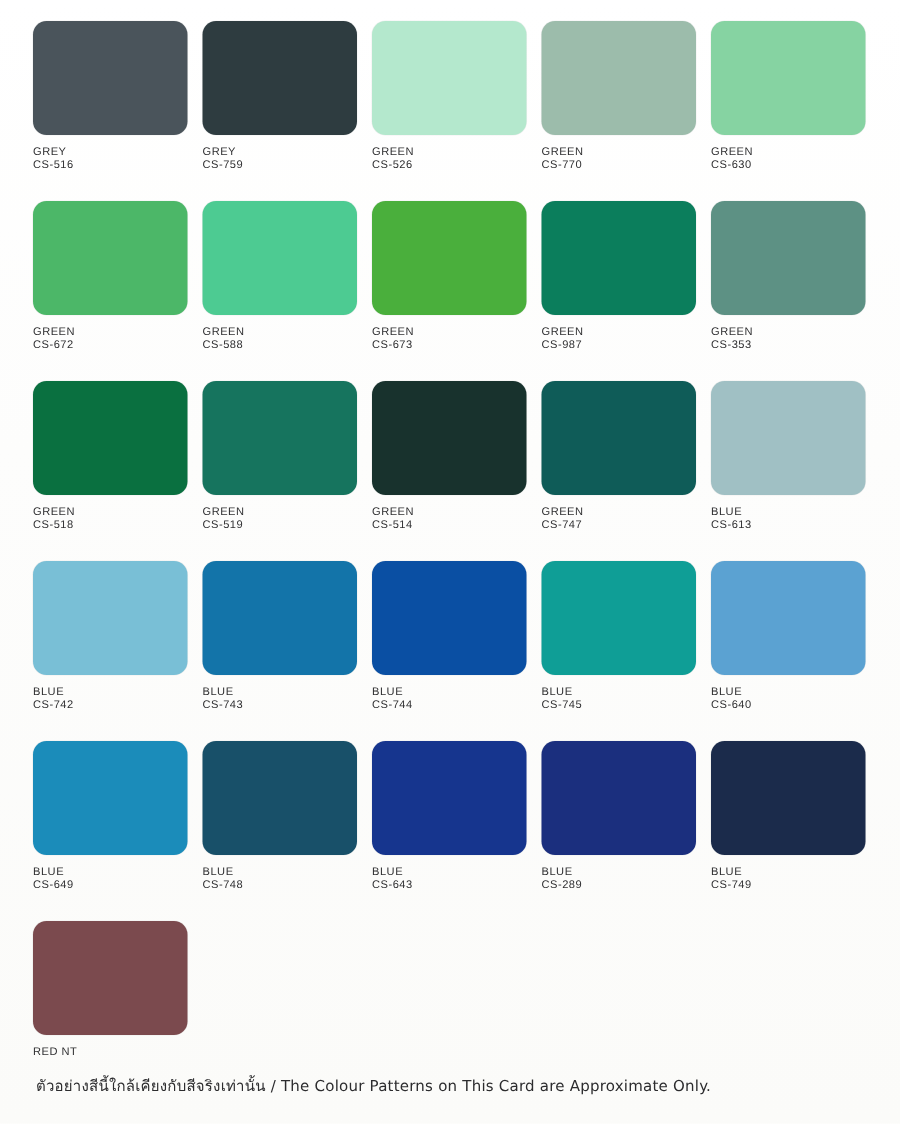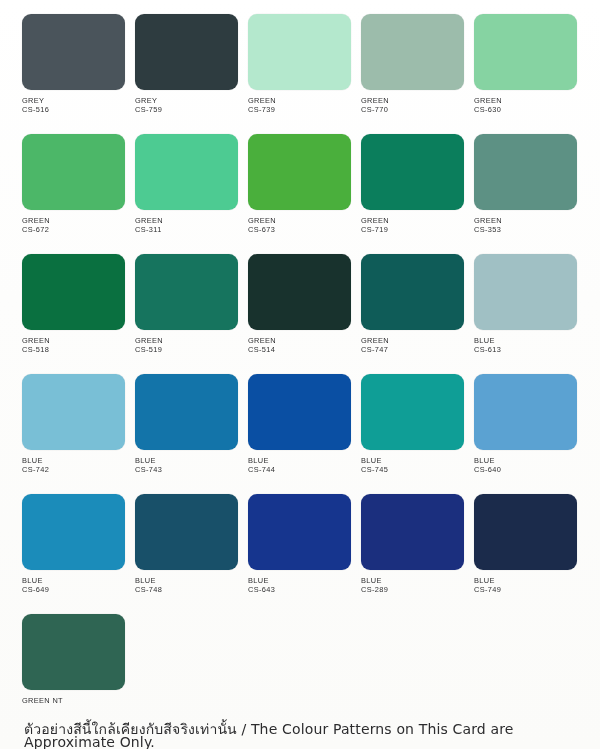--- a/index.html
+++ b/index.html
@@ -57,23 +57,23 @@
     font-family: "Liberation Sans", "DejaVu Sans", sans-serif;
     white-space: pre;
   }
   .label .ln {
     display: block;
   }
 
   .footer {
     position: absolute;
     left: 24px;
-    bottom: 0;
+    bottom: 18px;
     width: 560px;
-    font-size: 14px;
+    font-size: 10px;
     line-height: 13px;
     color: #2c2c2e;
     letter-spacing: 0.15px;
     font-family: "DejaVu Sans", "Liberation Sans", sans-serif;
   }
 </style>
 </head>
 <body>
 
 <div class="page"></div>
@@ -82,45 +82,45 @@
     <div class="cell">
       <div class="chip" style="background: rgb(74, 84, 91);"></div>
       <div class="label"><span class="ln">GREY</span><span class="ln">CS-516</span></div>
     </div>
     <div class="cell">
       <div class="chip" style="background: rgb(46, 60, 64);"></div>
       <div class="label"><span class="ln">GREY</span><span class="ln">CS-759</span></div>
     </div>
     <div class="cell">
       <div class="chip" style="background: rgb(180, 232, 205);"></div>
-      <div class="label"><span class="ln">GREEN</span><span class="ln">CS-739</span></div>
+      <div class="label"><span class="ln">GREEN</span><span class="ln">CS-526</span></div>
     </div>
     <div class="cell">
       <div class="chip" style="background: rgb(156, 188, 171);"></div>
       <div class="label"><span class="ln">GREEN</span><span class="ln">CS-770</span></div>
     </div>
     <div class="cell">
       <div class="chip" style="background: rgb(134, 211, 162);"></div>
       <div class="label"><span class="ln">GREEN</span><span class="ln">CS-630</span></div>
     </div>
     <div class="cell">
       <div class="chip" style="background: rgb(76, 183, 104);"></div>
       <div class="label"><span class="ln">GREEN</span><span class="ln">CS-672</span></div>
     </div>
     <div class="cell">
       <div class="chip" style="background: rgb(77, 203, 146);"></div>
-      <div class="label"><span class="ln">GREEN</span><span class="ln">CS-311</span></div>
+      <div class="label"><span class="ln">GREEN</span><span class="ln">CS-588</span></div>
     </div>
     <div class="cell">
       <div class="chip" style="background: rgb(74, 175, 60);"></div>
       <div class="label"><span class="ln">GREEN</span><span class="ln">CS-673</span></div>
     </div>
     <div class="cell">
       <div class="chip" style="background: rgb(11, 126, 92);"></div>
-      <div class="label"><span class="ln">GREEN</span><span class="ln">CS-719</span></div>
+      <div class="label"><span class="ln">GREEN</span><span class="ln">CS-987</span></div>
     </div>
     <div class="cell">
       <div class="chip" style="background: rgb(93, 145, 132);"></div>
       <div class="label"><span class="ln">GREEN</span><span class="ln">CS-353</span></div>
     </div>
     <div class="cell">
       <div class="chip" style="background: rgb(10, 112, 64);"></div>
       <div class="label"><span class="ln">GREEN</span><span class="ln">CS-518</span></div>
     </div>
     <div class="cell">
@@ -173,18 +173,18 @@
     </div>
     <div class="cell">
       <div class="chip" style="background: rgb(27, 47, 126);"></div>
       <div class="label"><span class="ln">BLUE</span><span class="ln">CS-289</span></div>
     </div>
     <div class="cell">
       <div class="chip" style="background: rgb(27, 43, 75);"></div>
       <div class="label"><span class="ln">BLUE</span><span class="ln">CS-749</span></div>
     </div>
     <div class="cell">
-      <div class="chip" style="background: rgb(47, 101, 83);"></div>
-      <div class="label"><span class="ln">GREEN NT</span></div>
+      <div class="chip" style="background: rgb(123, 74, 78);"></div>
+      <div class="label"><span class="ln">RED NT</span></div>
     </div>
   </div>
 
 <div class="footer">ตัวอย่างสีนี้ใกล้เคียงกับสีจริงเท่านั้น / The Colour Patterns on This Card are Approximate Only.</div>
 
 </body></html>

